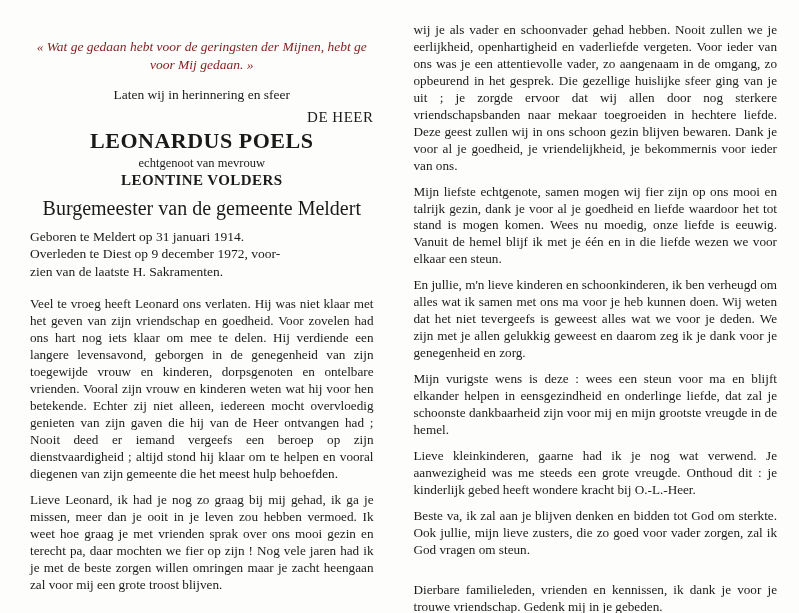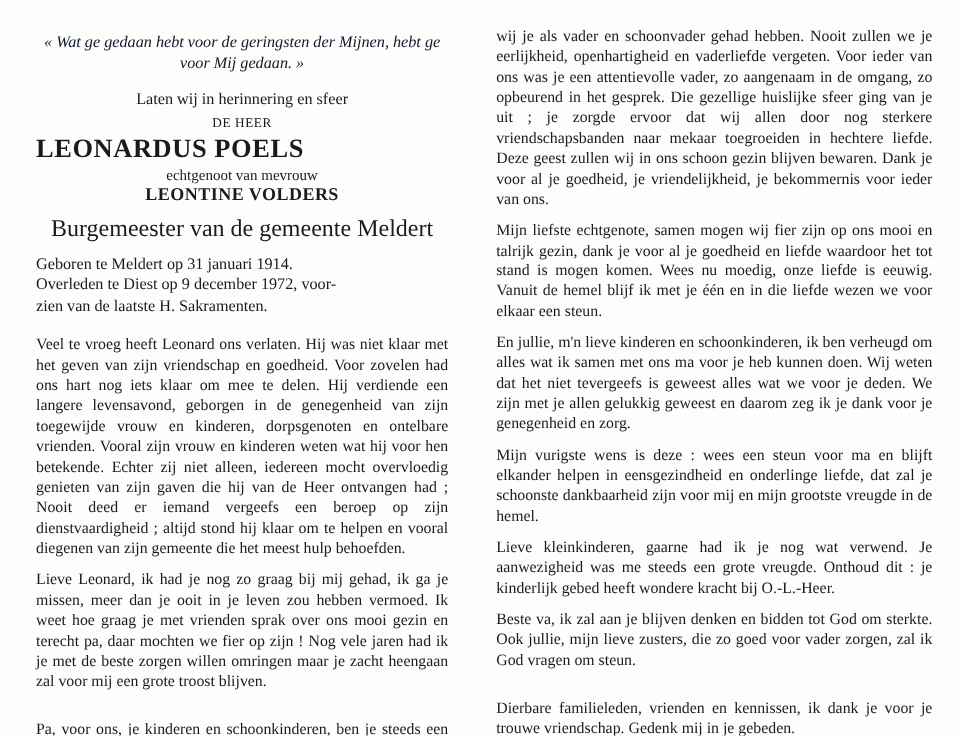--- a/index.html
+++ b/index.html
@@ -38,36 +38,37 @@
     top: 14px;
     bottom: 14px;
     width: 1px;
     background: transparent;
   }
   .quote {
     font-style: italic;
     font-size: 13.5px;
     line-height: 1.35;
     text-align: center;
-    margin: 4px 0 12px 0;
-    color: #0f172a;
+    margin: 16px 0 12px 0;
+    color: #7f1d1d;
   }
   .intro {
     text-align: center;
     font-size: 13.5px;
     line-height: 1.35;
     margin: 0 0 2px 0;
   }
   .deheer {
-    text-align: center;
-    font-size: 11px;
+    text-align: right;
+    font-size: 15px;
     letter-spacing: 0.5px;
     margin: 4px 0 2px 0;
   }
   .name {
+    text-align: center;
     font-weight: bold;
     font-size: 22px;
     letter-spacing: 0.5px;
     margin: 2px 0 2px 0;
   }
   .spouse-line {
     text-align: center;
     font-size: 12.5px;
     margin: 1px 0 0 0;
   }

